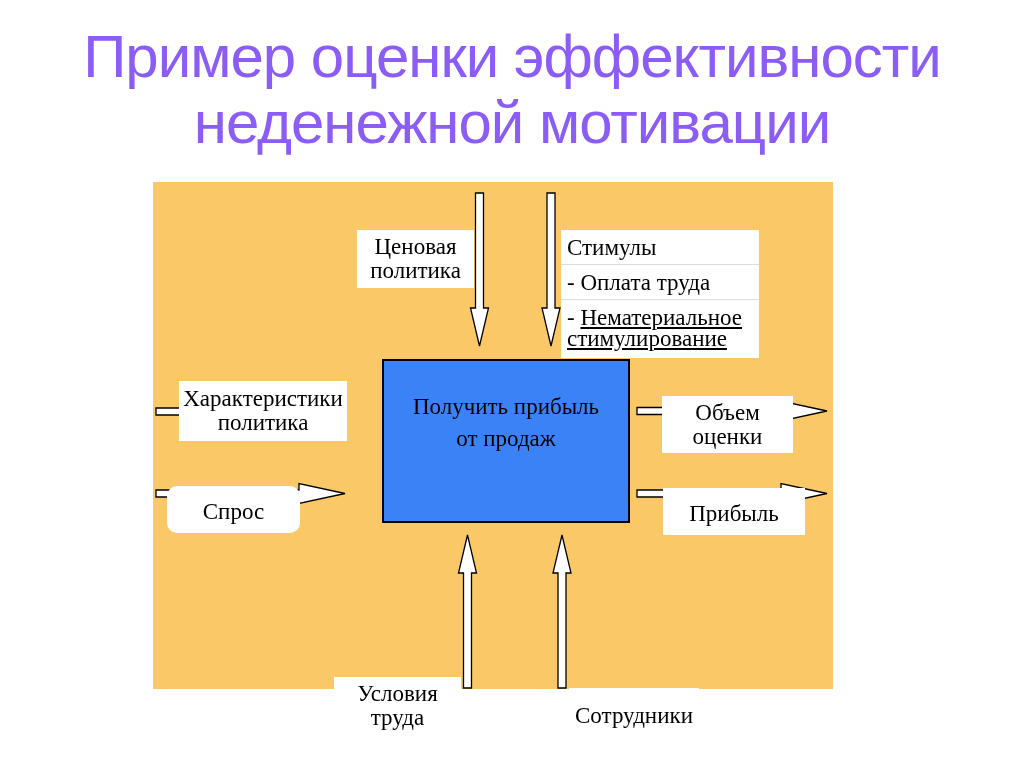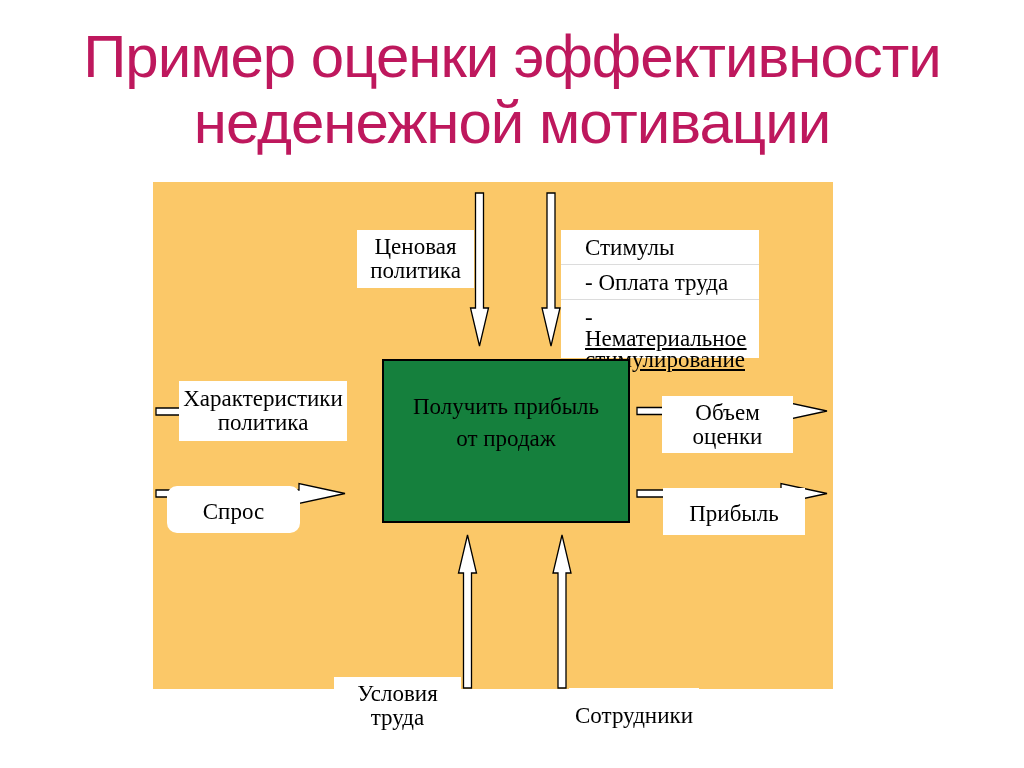--- a/index.html
+++ b/index.html
@@ -12,21 +12,21 @@
     color: #000;
   }
   .title {
     position: absolute;
     top: 24px; left: 0;
     width: 1024px;
     text-align: center;
     font-family: "Liberation Sans", sans-serif;
     font-size: 60px;
     line-height: 66px;
-    color: #be185d;
+    color: #8b5cf6;
     letter-spacing: -1px;
   }
   .diagram {
     position: absolute;
     left: 153px; top: 182px;
     width: 680px; height: 507px;
     background: #FBC868;
   }
   .arrows {
     position: absolute;
@@ -45,31 +45,31 @@
   .box span { display: block; }
   .b-pricing      { left: 204px; top: 0;     width: 117px; height: 58px;  padding-top: 5px; }
   .b-incentives   { left: 408px; top: 0;     width: 198px; height: 128px; text-align: left; }
   .b-product      { left: 26px;  top: 151px; width: 168px; height: 60px;  padding-top: 6px; }
   .b-demand       { left: 14px;  top: 256px; width: 133px; height: 47px;  padding-top: 14px; border-radius: 10px; }
   .b-volume       { left: 509px; top: 166px; width: 131px; height: 57px;  padding-top: 5px; }
   .b-profit       { left: 510px; top: 258px; width: 142px; height: 47px;  padding-top: 14px; }
   .b-conditions   { left: 181px; top: 447px; width: 127px; height: 59px;  padding-top: 5px; }
   .b-employees    { left: 416px; top: 458px; width: 130px; height: 45px;  padding-top: 16px; }
   .inc-row {
-    padding: 7px 6px 6px 24px;
+    padding: 7px 6px 6px 6px;
     line-height: 21px;
   }
   .inc-r1, .inc-r2 { border-bottom: 1px solid #dcdcdc; }
   .inc-r3 .u { display: inline; text-decoration: underline; }
   .inc-r3 .dash { display: inline; }
   .centerbox {
     position: absolute;
     left: 229px; top: 177px;
     width: 248px; height: 164px;
-    background: #15803d;
+    background: #3b82f6;
     border: 2px solid #000;
     box-sizing: border-box;
     text-align: center;
     font-size: 23px;
     line-height: 32px;
     padding-top: 30px;
   }
 </style>
 </head>
 <body>

